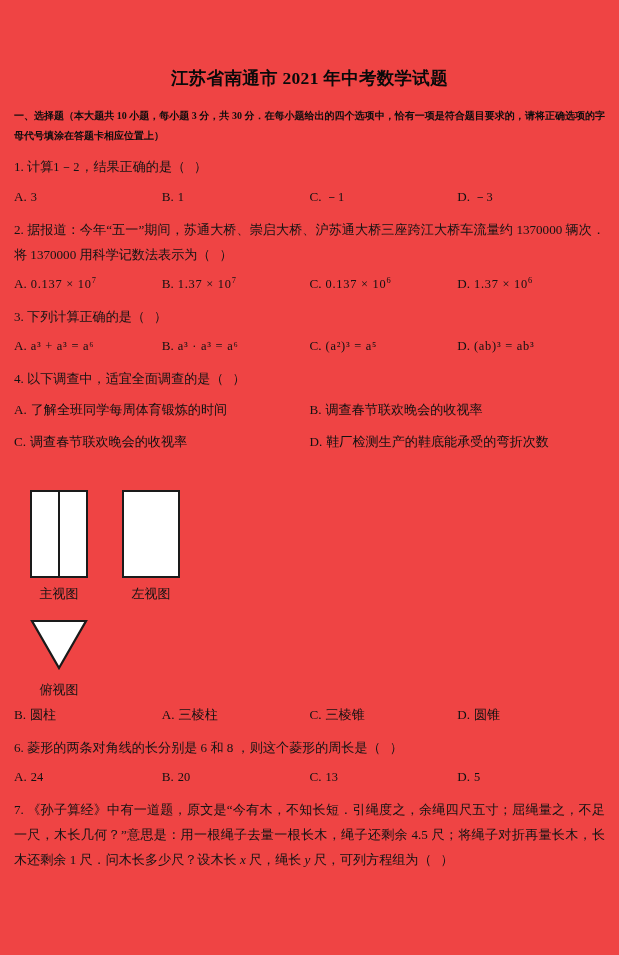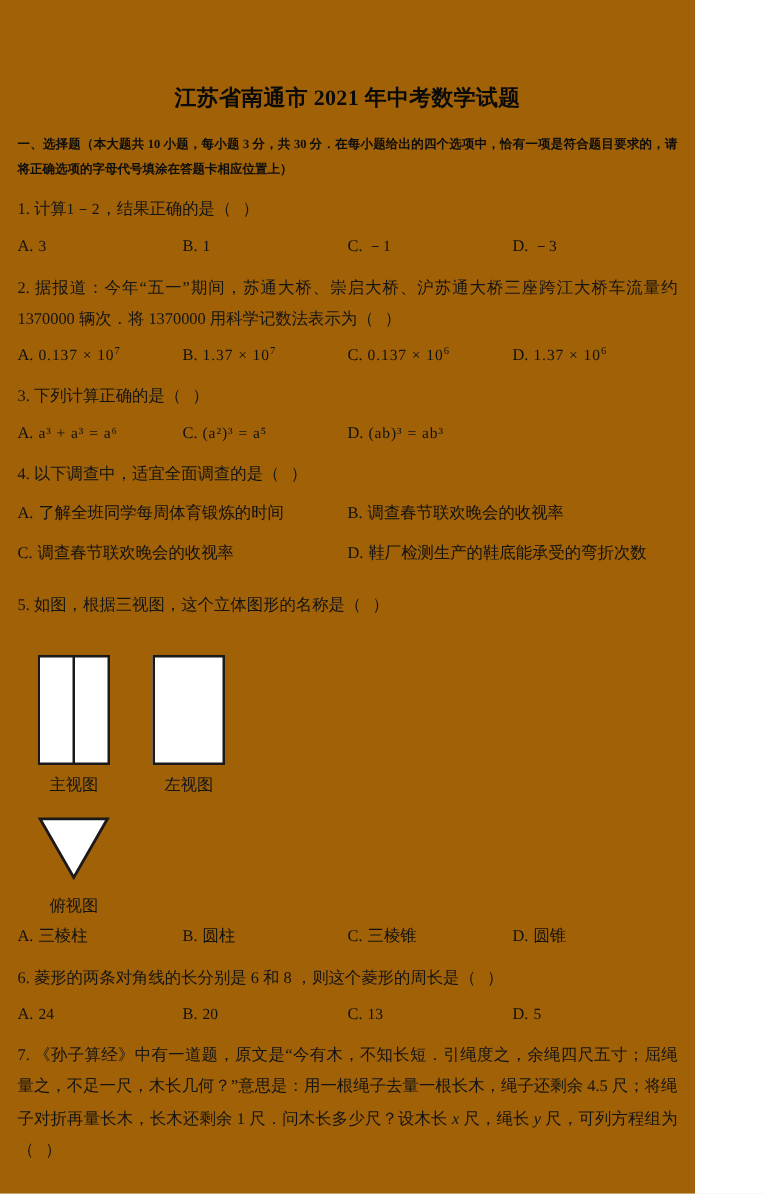--- a/index.html
+++ b/index.html
@@ -2,23 +2,23 @@
 <html><head>
 <meta charset="utf-8">
 <style>
   html, body {
     margin: 0;
     padding: 0;
     background: #ffffff;
   }
   .page {
     position: relative;
-    width: 556px;
+    width: 619px;
     height: 955px;
-    background: #a16207;
+    background: #ef4444;
     font-family: "Liberation Serif", "DejaVu Serif", serif;
     color: #111111;
     overflow: hidden;
     box-sizing: border-box;
     padding: 0 14px;
   }
   .doc-title {
     text-align: center;
     font-weight: bold;
     font-size: 17.5px;
@@ -154,64 +154,61 @@
     </div>
   </div>
 
   <div class="q">
     <div class="q-stem">
       <span>3.</span>
       <span>下列计算正确的是</span><span class="paren">（        ）</span>
     </div>
     <div class="opts four">
       <div><span class="opt-lbl">A.</span><span class="math">a³ + a³ = a⁶</span></div>
+      <div><span class="opt-lbl">B.</span><span class="math">a³ · a³ = a⁶</span></div>
       <div><span class="opt-lbl">C.</span><span class="math">(a²)³ = a⁵</span></div>
       <div><span class="opt-lbl">D.</span><span class="math">(ab)³ = ab³</span></div>
     </div>
   </div>
 
   <div class="q">
     <div class="q-stem">
       <span>4.</span>
       <span>以下调查中，适宜全面调查的是</span><span class="paren">（        ）</span>
     </div>
     <div class="opts two-col">
       <div><span class="opt-lbl">A.</span><span>了解全班同学每周体育锻炼的时间</span></div>
       <div><span class="opt-lbl">B.</span><span>调查春节联欢晚会的收视率</span></div>
       <div><span class="opt-lbl">C.</span><span>调查春节联欢晚会的收视率</span></div>
       <div><span class="opt-lbl">D.</span><span>鞋厂检测生产的鞋底能承受的弯折次数</span></div>
     </div>
   </div>
 
   <div class="q">
-    <div class="q-stem">
-      <span>5.</span>
-      <span>如图，根据三视图，这个立体图形的名称是</span><span class="paren">（        ）</span>
-    </div>
 
     <div class="views">
       <div class="view-item" style="left:16px; top:14px;">
         <div class="rect-view split"></div>
         <div class="view-cap">主视图</div>
       </div>
       <div class="view-item" style="left:108px; top:14px;">
         <div class="rect-view"></div>
         <div class="view-cap">左视图</div>
       </div>
       <div class="view-item" style="left:16px; top:142px;">
         <svg class="tri-view" viewBox="0 0 58 52">
           <polygon points="2,3 56,3 29,50" fill="#ffffff" stroke="#1a1a1a" stroke-width="2.2" stroke-linejoin="miter"></polygon>
         </svg>
         <div class="view-cap">俯视图</div>
       </div>
     </div>
 
     <div class="opts four">
+      <div><span class="opt-lbl">B.</span><span>圆柱</span></div>
       <div><span class="opt-lbl">A.</span><span>三棱柱</span></div>
-      <div><span class="opt-lbl">B.</span><span>圆柱</span></div>
       <div><span class="opt-lbl">C.</span><span>三棱锥</span></div>
       <div><span class="opt-lbl">D.</span><span>圆锥</span></div>
     </div>
   </div>
 
   <div class="q">
     <div class="q-stem">
       <span>6.</span>
       <span>菱形的两条对角线的长分别是 6 和 8 ，则这个菱形的周长是</span><span class="paren">（        ）</span>
     </div>

